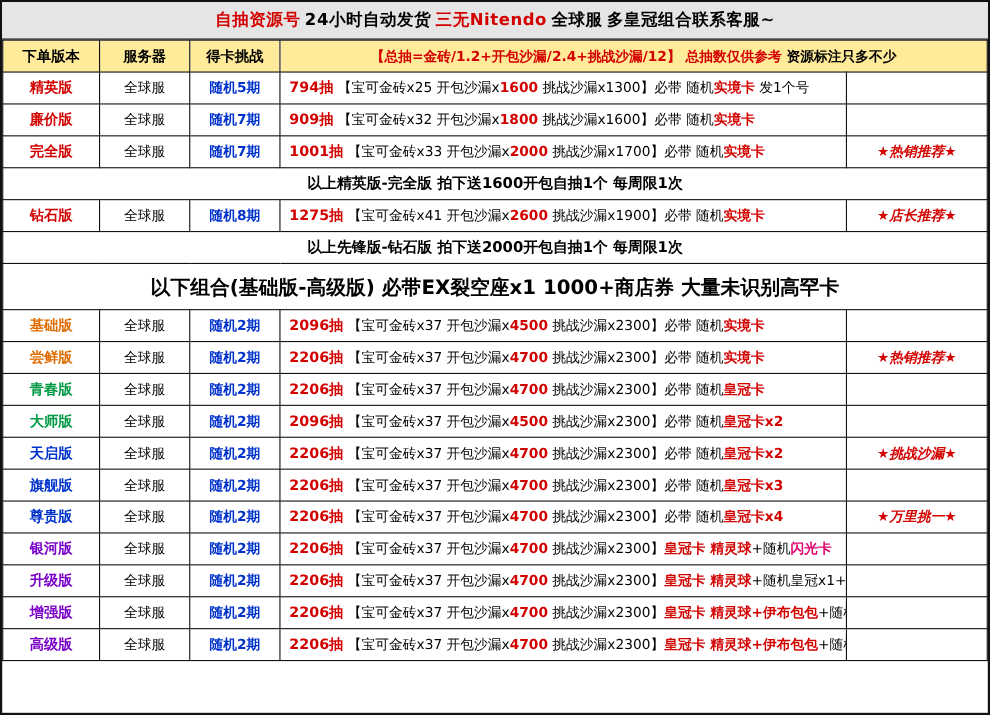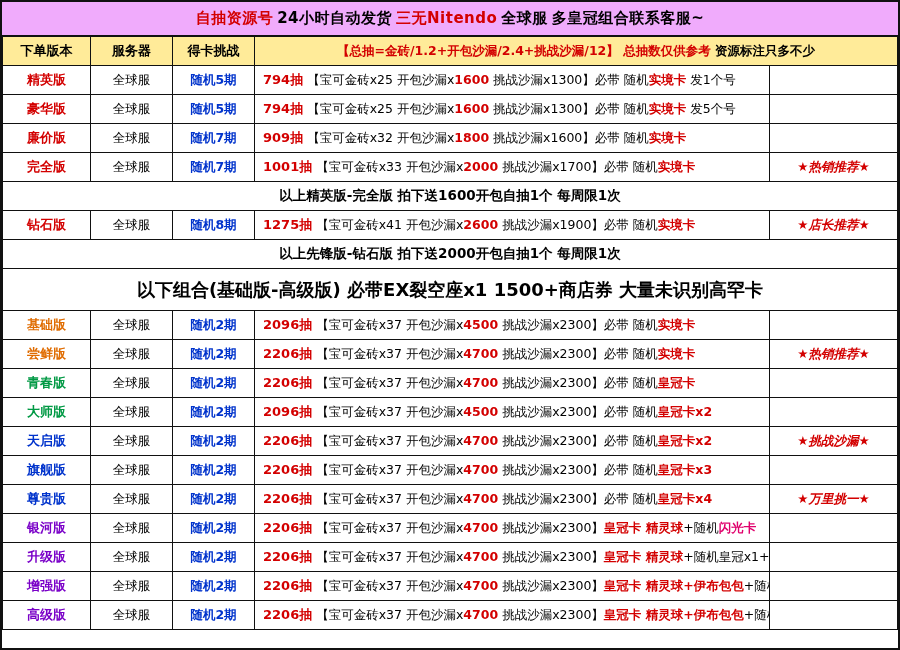--- a/index.html
+++ b/index.html
@@ -19,21 +19,21 @@
     box-sizing: border-box;
     border: 2px solid #111;
     display: flex;
     flex-direction: column;
     background: #fff;
   }
   
   .banner {
     height: 33px;
     flex: 0 0 33px;
-    background: #f0abfc;
+    background: #e5e5e5;
     border-bottom: 1px solid #111;
     display: flex;
     align-items: center;
     justify-content: center;
     font-size: 15px;
     font-weight: bold;
     letter-spacing: 0.5px;
     white-space: nowrap;
   }
   .banner span { padding: 0 2px; }
@@ -127,27 +127,20 @@
         </td>
       </tr>
     <tr>
           <td class="col-ver c-red">精英版</td>
           <td class="col-srv">全球服</td>
           <td class="col-chl">随机5期</td>
           <td class="col-detail"><span class="pulls">794抽</span> <span class="detail-text c-black">【宝可金砖x25 开包沙漏x</span><span class="detail-text c-red sub">1600</span><span class="detail-text c-black"> 挑战沙漏x1300】必带 随机</span><span class="detail-text c-red sub">实境卡</span><span class="detail-text c-black"> 发1个号</span></td>
           <td class="col-note c-red"></td>
         </tr>
         <tr>
-          <td class="col-ver c-red">豪华版</td>
-          <td class="col-srv">全球服</td>
-          <td class="col-chl">随机5期</td>
-          <td class="col-detail"><span class="pulls">794抽</span> <span class="detail-text c-black">【宝可金砖x25 开包沙漏x</span><span class="detail-text c-red sub">1600</span><span class="detail-text c-black"> 挑战沙漏x1300】必带 随机</span><span class="detail-text c-red sub">实境卡</span><span class="detail-text c-black"> 发5个号</span></td>
-          <td class="col-note c-red"></td>
-        </tr>
-        <tr>
           <td class="col-ver c-red">廉价版</td>
           <td class="col-srv">全球服</td>
           <td class="col-chl">随机7期</td>
           <td class="col-detail"><span class="pulls">909抽</span> <span class="detail-text c-black">【宝可金砖x32 开包沙漏x</span><span class="detail-text c-red sub">1800</span><span class="detail-text c-black"> 挑战沙漏x1600】必带 随机</span><span class="detail-text c-red sub">实境卡</span></td>
           <td class="col-note c-red"></td>
         </tr>
         <tr>
           <td class="col-ver c-red">完全版</td>
           <td class="col-srv">全球服</td>
           <td class="col-chl">随机7期</td>
@@ -161,21 +154,21 @@
           <td class="col-ver c-red">钻石版</td>
           <td class="col-srv">全球服</td>
           <td class="col-chl">随机8期</td>
           <td class="col-detail"><span class="pulls">1275抽</span> <span class="detail-text c-black">【宝可金砖x41 开包沙漏x</span><span class="detail-text c-red sub">2600</span><span class="detail-text c-black"> 挑战沙漏x1900】必带 随机</span><span class="detail-text c-red sub">实境卡</span></td>
           <td class="col-note c-red">★店长推荐★</td>
         </tr>
         <tr class="fullrow">
           <td colspan="5">以上先锋版-钻石版 拍下送2000开包自抽1个 每周限1次</td>
         </tr>
         <tr class="bigrow">
-          <td colspan="5">以下组合(基础版-高级版) 必带EX裂空座x1 1500+商店券 大量未识别高罕卡</td>
+          <td colspan="5">以下组合(基础版-高级版) 必带EX裂空座x1 1000+商店券 大量未识别高罕卡</td>
         </tr>
         <tr>
           <td class="col-ver c-orange">基础版</td>
           <td class="col-srv">全球服</td>
           <td class="col-chl">随机2期</td>
           <td class="col-detail"><span class="pulls">2096抽</span> <span class="detail-text c-black">【宝可金砖x37 开包沙漏x</span><span class="detail-text c-red sub">4500</span><span class="detail-text c-black"> 挑战沙漏x2300】必带 随机</span><span class="detail-text c-red sub">实境卡</span></td>
           <td class="col-note c-red"></td>
         </tr>
         <tr>
           <td class="col-ver c-orange">尝鲜版</td>

